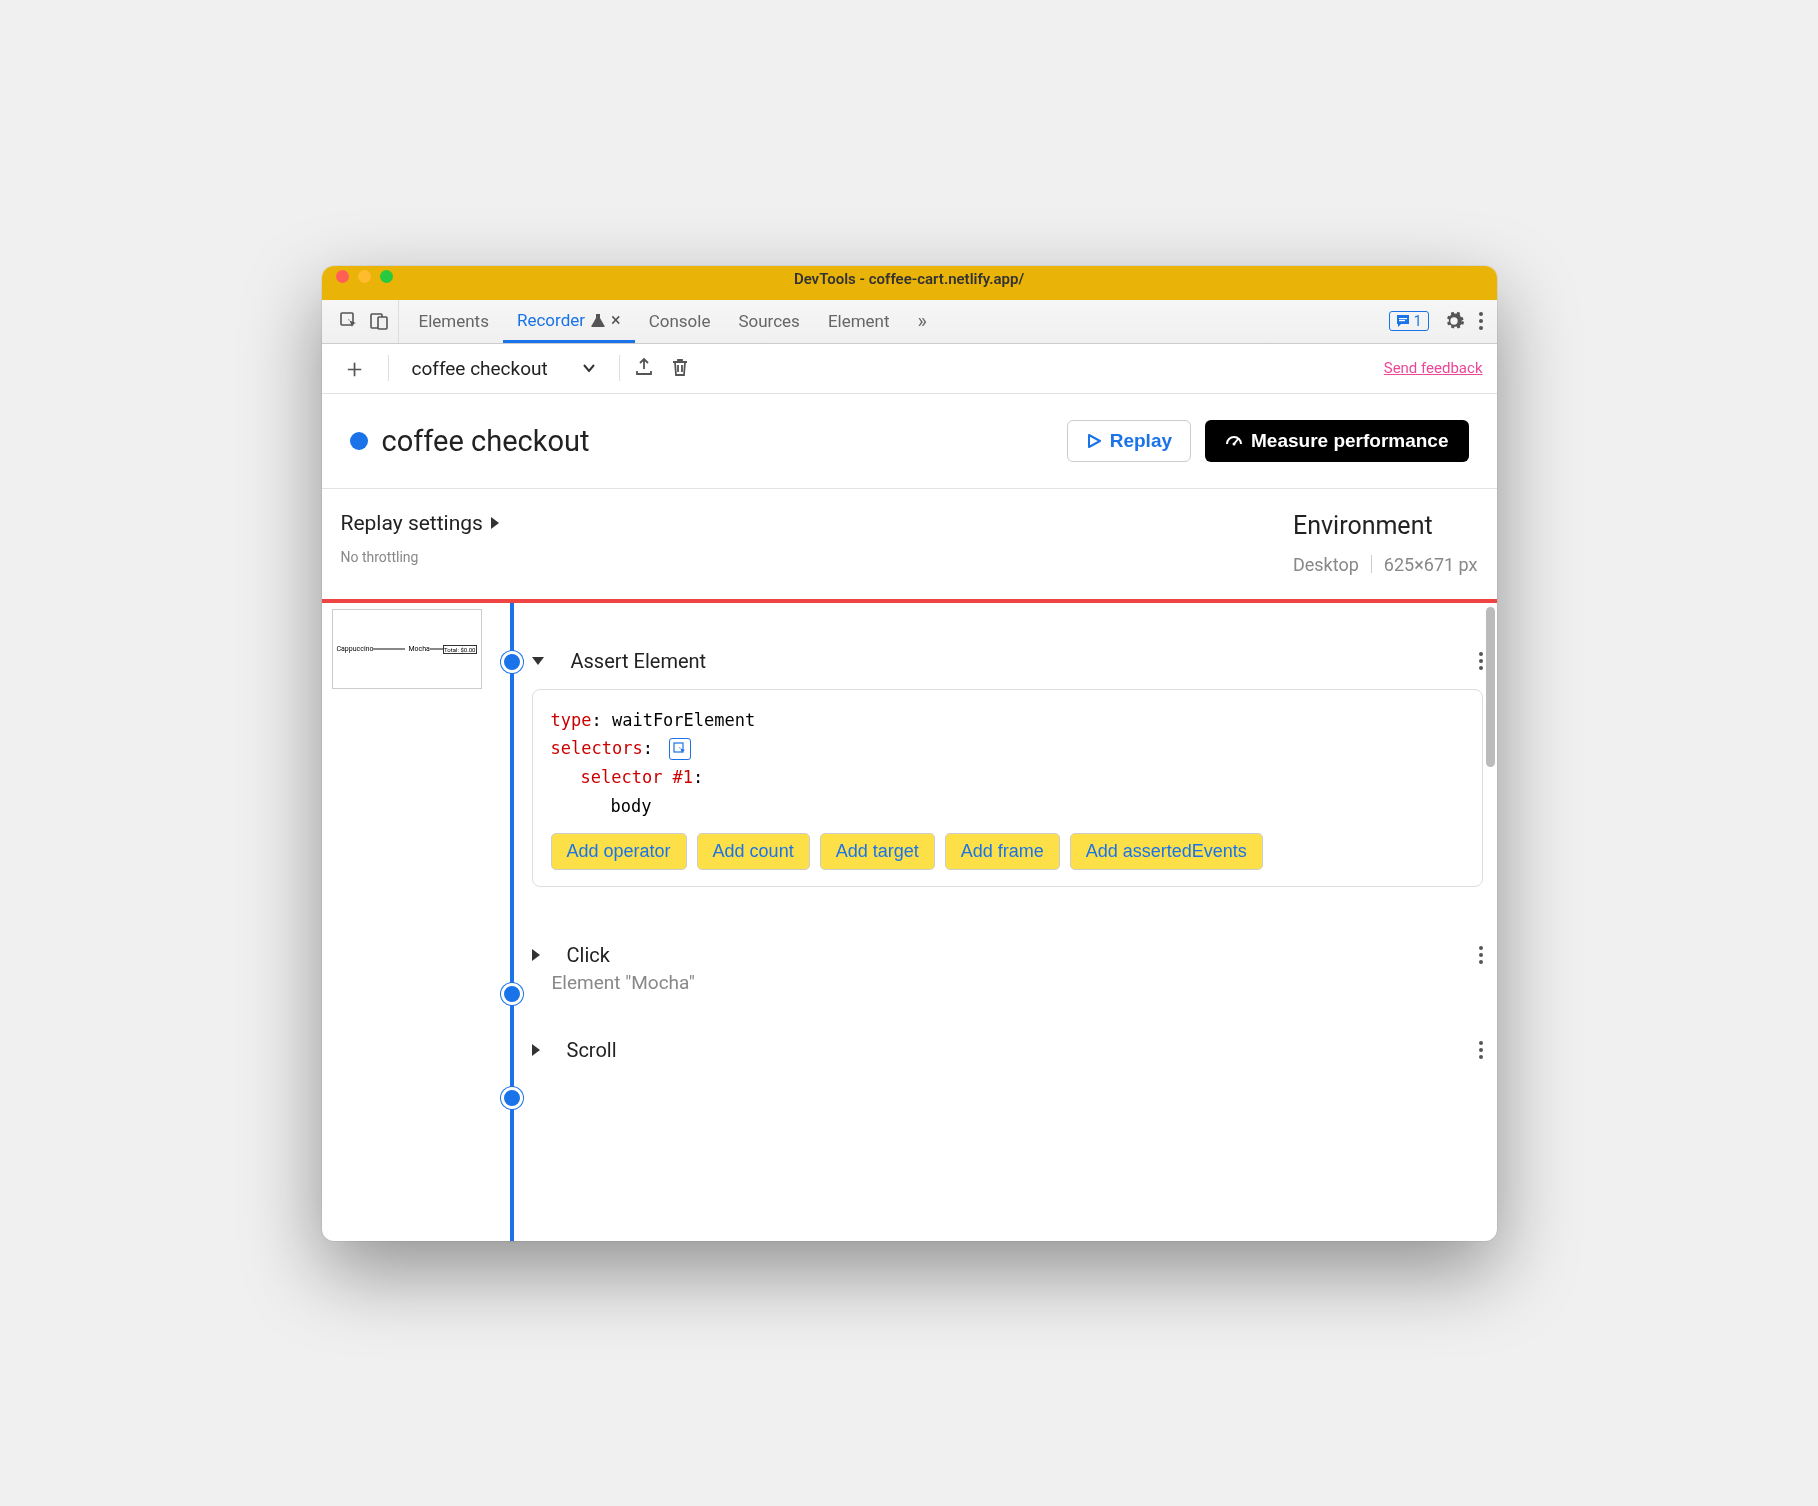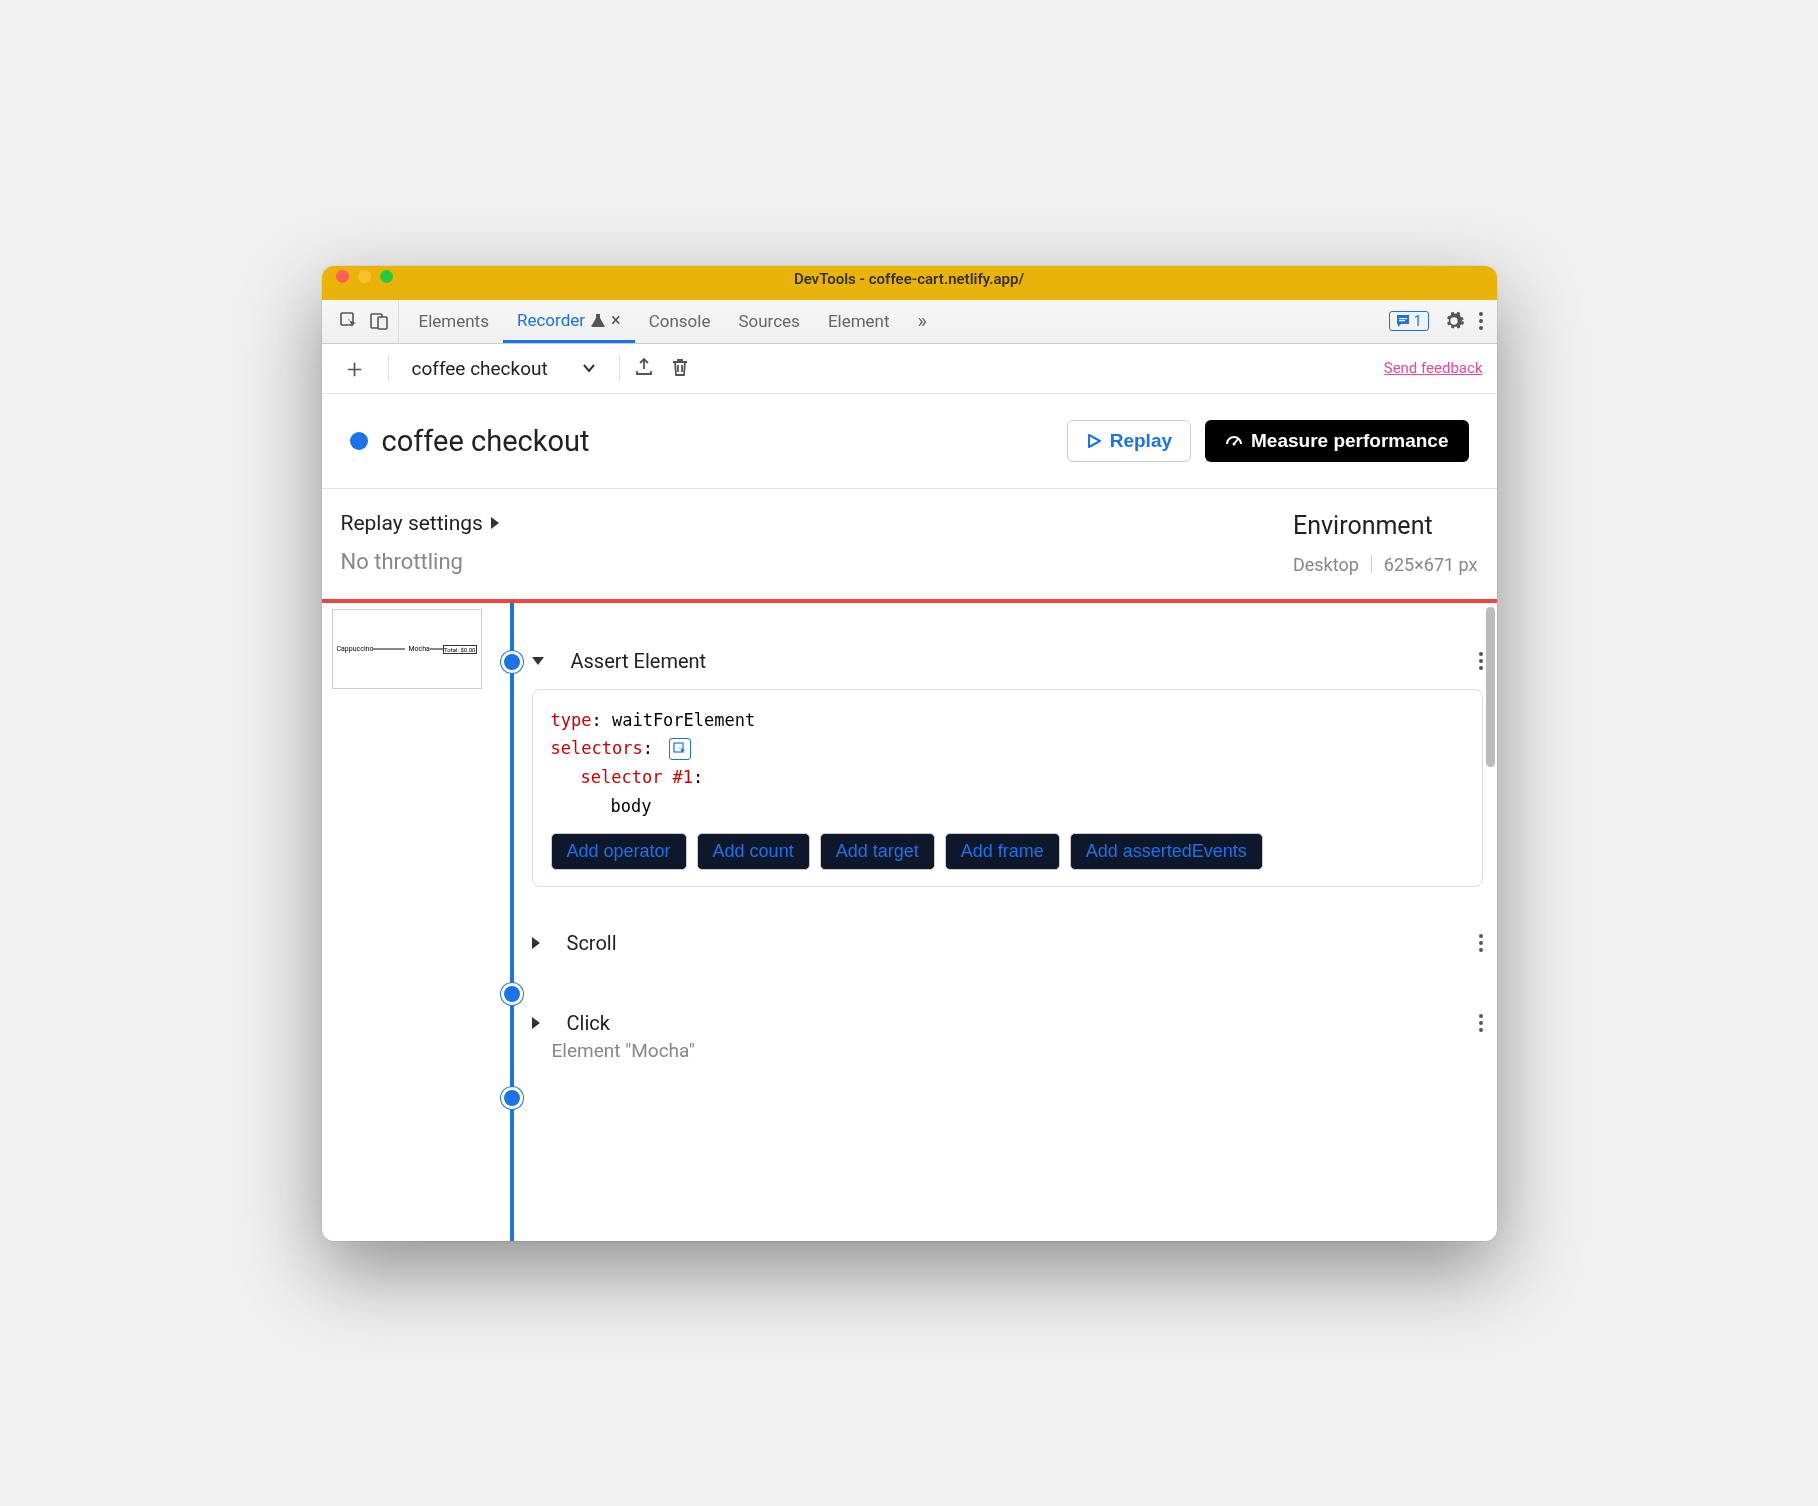--- a/index.html
+++ b/index.html
@@ -24,21 +24,21 @@
 .tool-icon { width:22px; height:22px; color:#555; cursor:pointer; }
 .send-feedback { margin-left:auto; color:#ec4899; text-decoration:underline; font-size:15px; }
 .rec-header { display:flex; align-items:center; padding:26px 28px; gap:14px; border-bottom:1px solid #e3e3e3; }
 .dot-blue { width:18px; height:18px; border-radius:50%; background:#1a73e8; }
 .rec-title { font-size:29px; color:#222; }
 .header-actions { margin-left:auto; display:flex; gap:14px; }
 .btn-outline { border:1px solid #ccc; background:#fff; color:#1a73e8; font-size:19px; font-weight:600; padding:9px 18px; border-radius:6px; display:flex; align-items:center; gap:8px; cursor:pointer; }
 .btn-primary { border:none; background:#000000; color:#fff; font-size:19px; font-weight:600; padding:10px 20px; border-radius:6px; display:flex; align-items:center; gap:8px; cursor:pointer; }
 .settings-row { display:flex; padding:22px 19px 24px; border-bottom:4px solid #ef4444; }
 .settings-left .lbl { font-size:21px; color:#222; display:flex; align-items:center; gap:8px; }
-.settings-left .sub { font-size:22px; color:#888; margin-top:14px;}
+.settings-left .sub { font-size:14px; color:#888; margin-top:14px;}
 .settings-right { margin-left:auto; text-align:left; }
 .settings-right .lbl { font-size:25px; color:#222; }
 .settings-right .sub { font-size:18px; color:#888; margin-top:14px; display:flex; gap:12px; align-items:center;}
 .settings-right .sub .sep{width:1px;height:18px;background:#ccc;}
 .timeline-area { flex:1; display:flex; overflow:hidden; position:relative; }
 .thumb-col { width:170px; padding:6px 0 0 10px; }
 .thumb { width:150px; height:80px; border:1px solid #ccc; background:#fff; display:flex; gap:4px; padding:4px; }
 .cup { flex:1; display:flex; flex-direction:row; font-size:7px;align-items:center; }
 .cup-body{flex:1;border:1px solid #888;display:flex;flex-direction:column;}
 .layer{flex:1;}
@@ -51,21 +51,21 @@
 .tri-down{width:0;height:0;border-left:6px solid transparent;border-right:6px solid transparent;border-top:8px solid #333;}
 .tri-right{width:0;height:0;border-top:6px solid transparent;border-bottom:6px solid transparent;border-left:8px solid #333;}
 .step-sub { font-size:19px; color:#888; margin-left:20px; margin-top:4px; }
 .more-v { margin-left:auto; cursor:pointer; color:#555; letter-spacing:-2px; font-size:20px; display:flex; flex-direction:column; gap:3px;}
 .more-v span{width:4px;height:4px;background:#555;border-radius:50%;}
 .step-card { border:1px solid #ddd; border-radius:8px; padding:16px 18px; margin-top:16px; margin-left:0; font-family:Menlo,Consolas,monospace; font-size:17px; line-height:1.7; }
 .kw { color:#c00; }
 .sel-icon { display:inline-flex; width:22px; height:22px; border:1px solid #1a73e8; border-radius:3px; align-items:center; justify-content:center; vertical-align:middle; margin-left:6px; cursor:pointer; }
 .ind1{padding-left:30px;} .ind2{padding-left:60px;}
 .add-btns { display:flex; flex-wrap:wrap; gap:10px; margin-top:12px; }
-.add-btn { border:1px solid #ccc; background:#0f172a; color:#1a73e8; font-size:18px; font-weight:500; padding:7px 15px; border-radius:5px; cursor:pointer; font-family:-apple-system,sans-serif; }
+.add-btn { border:1px solid #ccc; background:#fde047; color:#1a73e8; font-size:18px; font-weight:500; padding:7px 15px; border-radius:5px; cursor:pointer; font-family:-apple-system,sans-serif; }
 .scroll-ind{position:absolute; right:2px; top:4px; width:9px; height:160px; background:#bbb; border-radius:5px;}
 svg{display:block}
 </style>
 </head>
 <body>
 
 <div class="window">
 
   <div class="titlebar">
     <div class="traffic">
@@ -241,42 +241,42 @@
           <div class="add-btns">
             <button class="add-btn">Add operator</button>
             <button class="add-btn">Add count</button>
             <button class="add-btn">Add target</button>
             <button class="add-btn">Add frame</button>
             <button class="add-btn">Add assertedEvents</button>
           </div>
         </div>
       </div>
 
+      <div class="step" style="margin-top:56px">
+        <div class="step-header">
+          <span class="tri-right"></span>
+          <span>Click</span>
+          <div class="more-v">
+              <span></span>
+              <span></span>
+              <span></span>
+            </div>
+        </div>
+        <div class="step-sub">Element "Mocha"</div>
+      </div>
+
       <div class="step" style="margin-top:44px">
         <div class="step-header">
           <span class="tri-right"></span>
           <span>Scroll</span>
           <div class="more-v">
               <span></span>
               <span></span>
               <span></span>
             </div>
         </div>
       </div>
 
-      <div class="step" style="margin-top:56px">
-        <div class="step-header">
-          <span class="tri-right"></span>
-          <span>Click</span>
-          <div class="more-v">
-              <span></span>
-              <span></span>
-              <span></span>
-            </div>
-        </div>
-        <div class="step-sub">Element "Mocha"</div>
-      </div>
-
     </div>
     <div class="scroll-ind"></div>
   </div>
 
 </div>
 
 </body></html>

